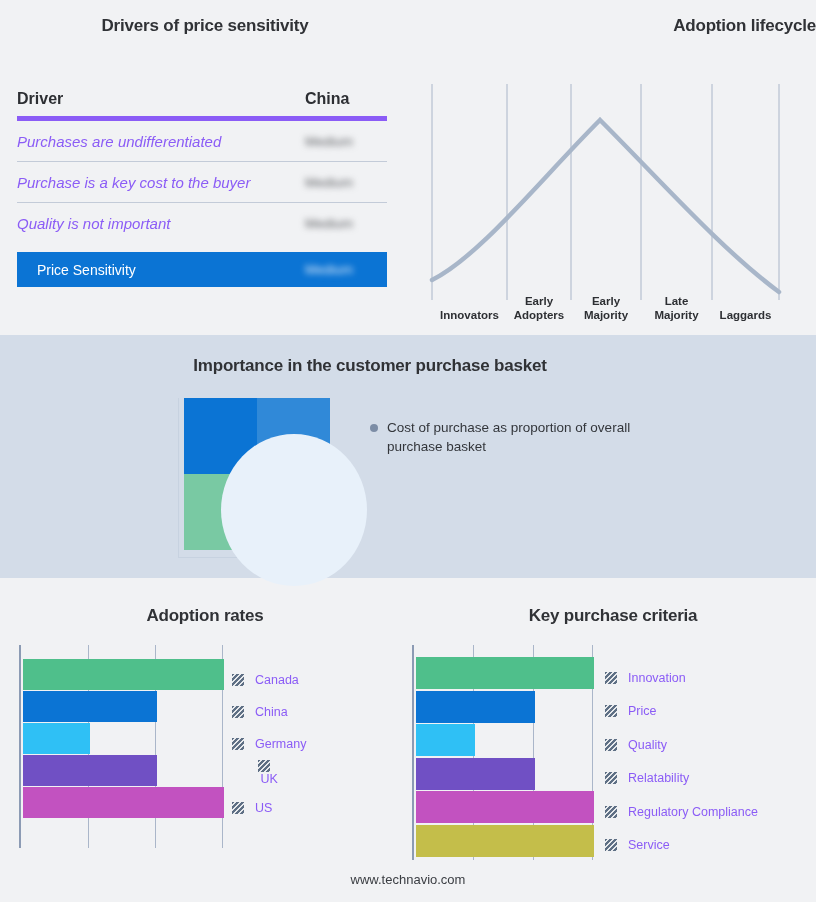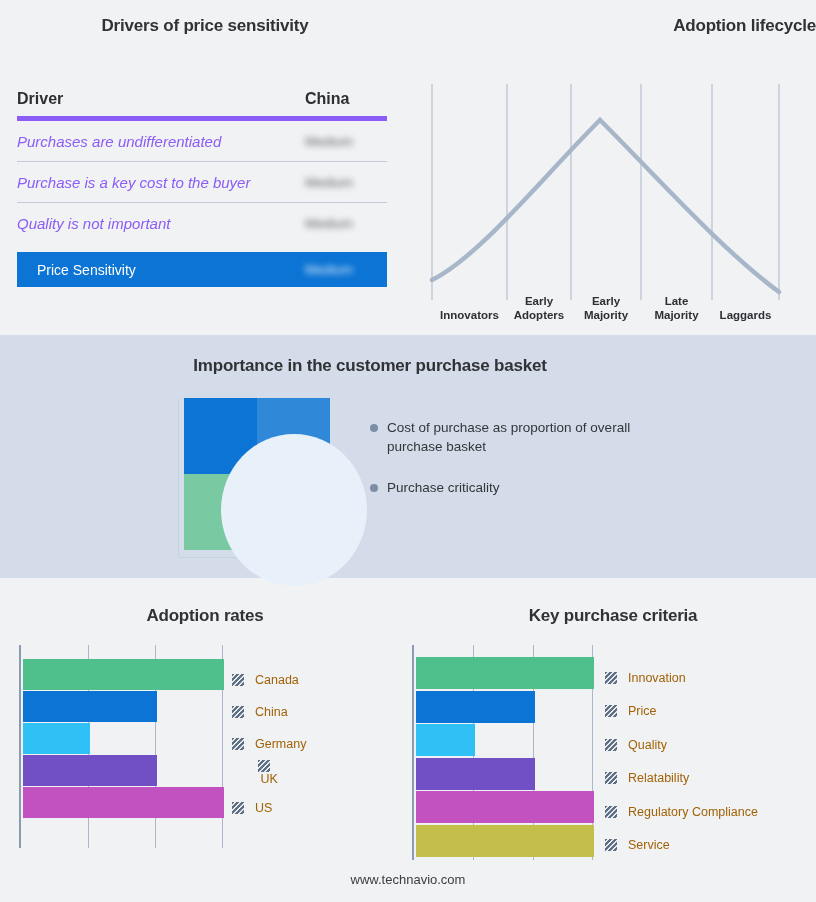--- a/index.html
+++ b/index.html
@@ -98,21 +98,21 @@
   .gridline { position: absolute; top: 0; width: 1px; background: #aab6c9; }
   .bar { position: absolute; left: 2px; }
   .bar-legend { position: absolute; }
   .bl-item { display: flex; align-items: center; }
   .bl-swatch {
     width: 12px; height: 12px; margin-right: 11px; flex: 0 0 auto;
     background-color: #5e6f84;
     background-image: repeating-linear-gradient(
       -45deg, rgba(255,255,255,0.85) 0 1.4px, rgba(0,0,0,0) 1.4px 3.4px);
   }
-  .bl-label { font-size: 12.5px; color: #a16207; white-space: nowrap; }
+  .bl-label { font-size: 12.5px; color: #8b5cf6; white-space: nowrap; }
 
   #footer {
     position: absolute; left: 0; top: 872px; width: 816px;
     text-align: center; font-size: 13px; color: #3a3d42;
   }
 </style>
 </head>
 <body>
 
 <div id="page">
@@ -191,24 +191,20 @@
       <div style="background:#52c08b;"></div>
       <div id="matrix-dot"></div>
     </div>
   </div>
 
   <div id="mid-legend">
     <div class="mid-leg-item">
       <div class="mid-leg-dot"></div>
       <div class="mid-leg-text" style="max-width:250px;">Cost of purchase as proportion of overall purchase basket</div>
     </div>
-    <div class="mid-leg-item" style="margin-top:22px;">
-      <div class="mid-leg-dot"></div>
-      <div class="mid-leg-text">Purchase criticality</div>
-    </div>
   </div>
 
   <div class="panel-title" style="left:0;top:606px;width:410px;">Adoption rates</div>
 
   <div class="barchart" id="chart-adoption" style="left:19px;top:645px;width:390px;height:215px;">
     <div class="plot" id="plot-adoption" style="width:203px;height:203px;">
         <div class="gridline" style="left: 67px; height: 203px;"></div>
         <div class="gridline" style="left: 134px; height: 203px;"></div>
         <div class="gridline" style="left: 201px; height: 203px;"></div>
         <div class="bar" style="width: 201px; height: 31px; top: 14px; background: rgb(79, 191, 139);"></div>

